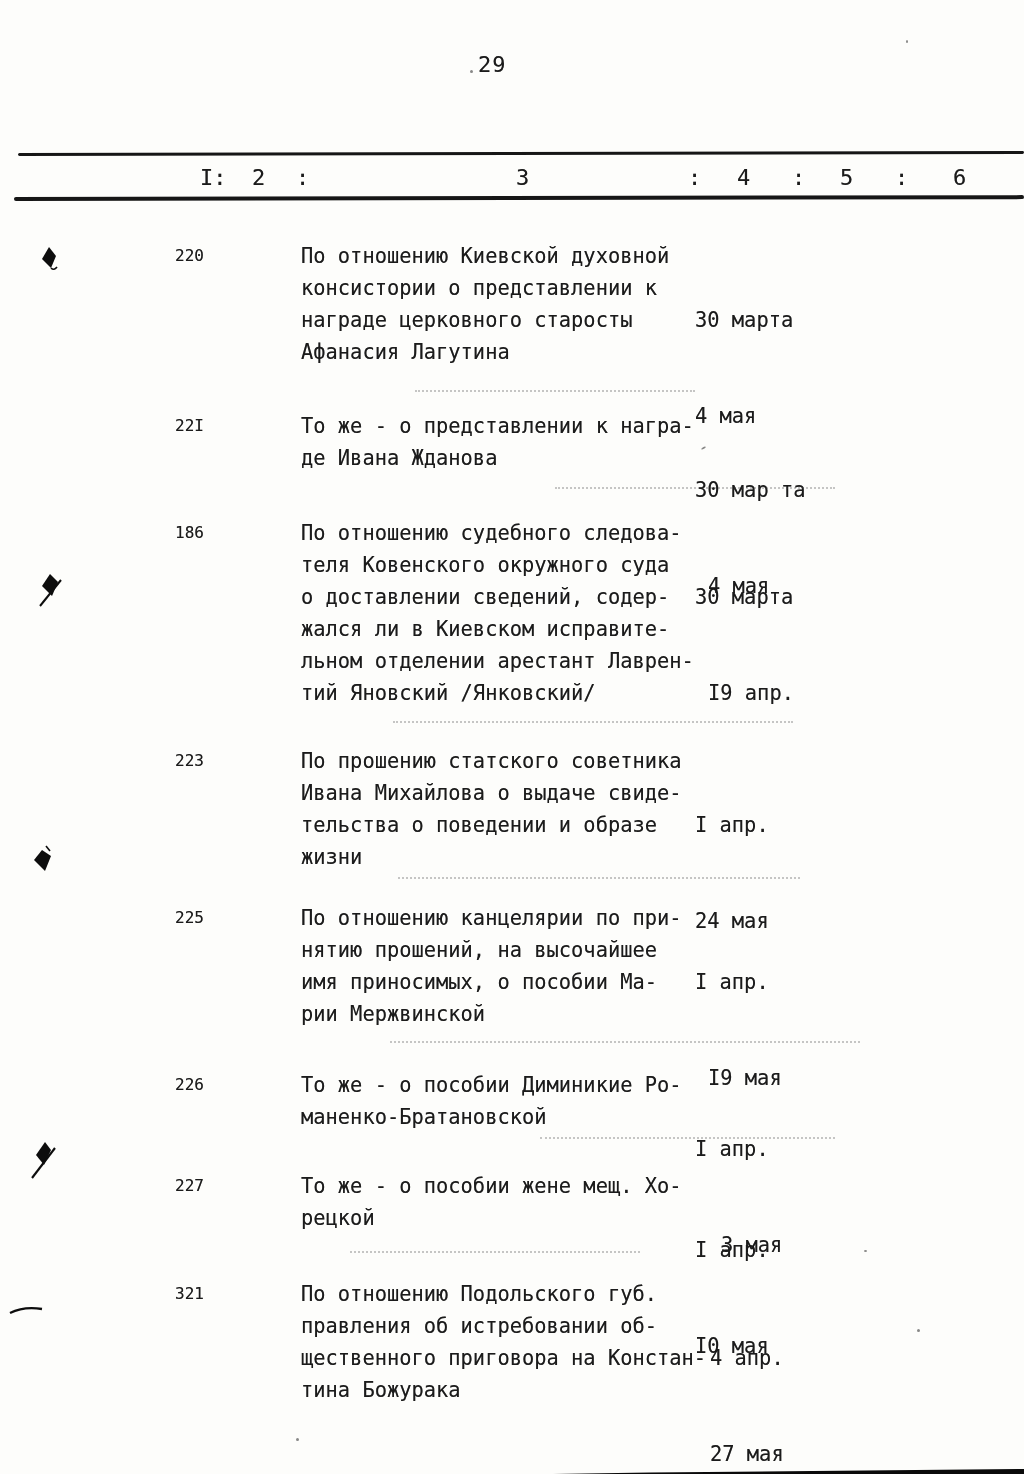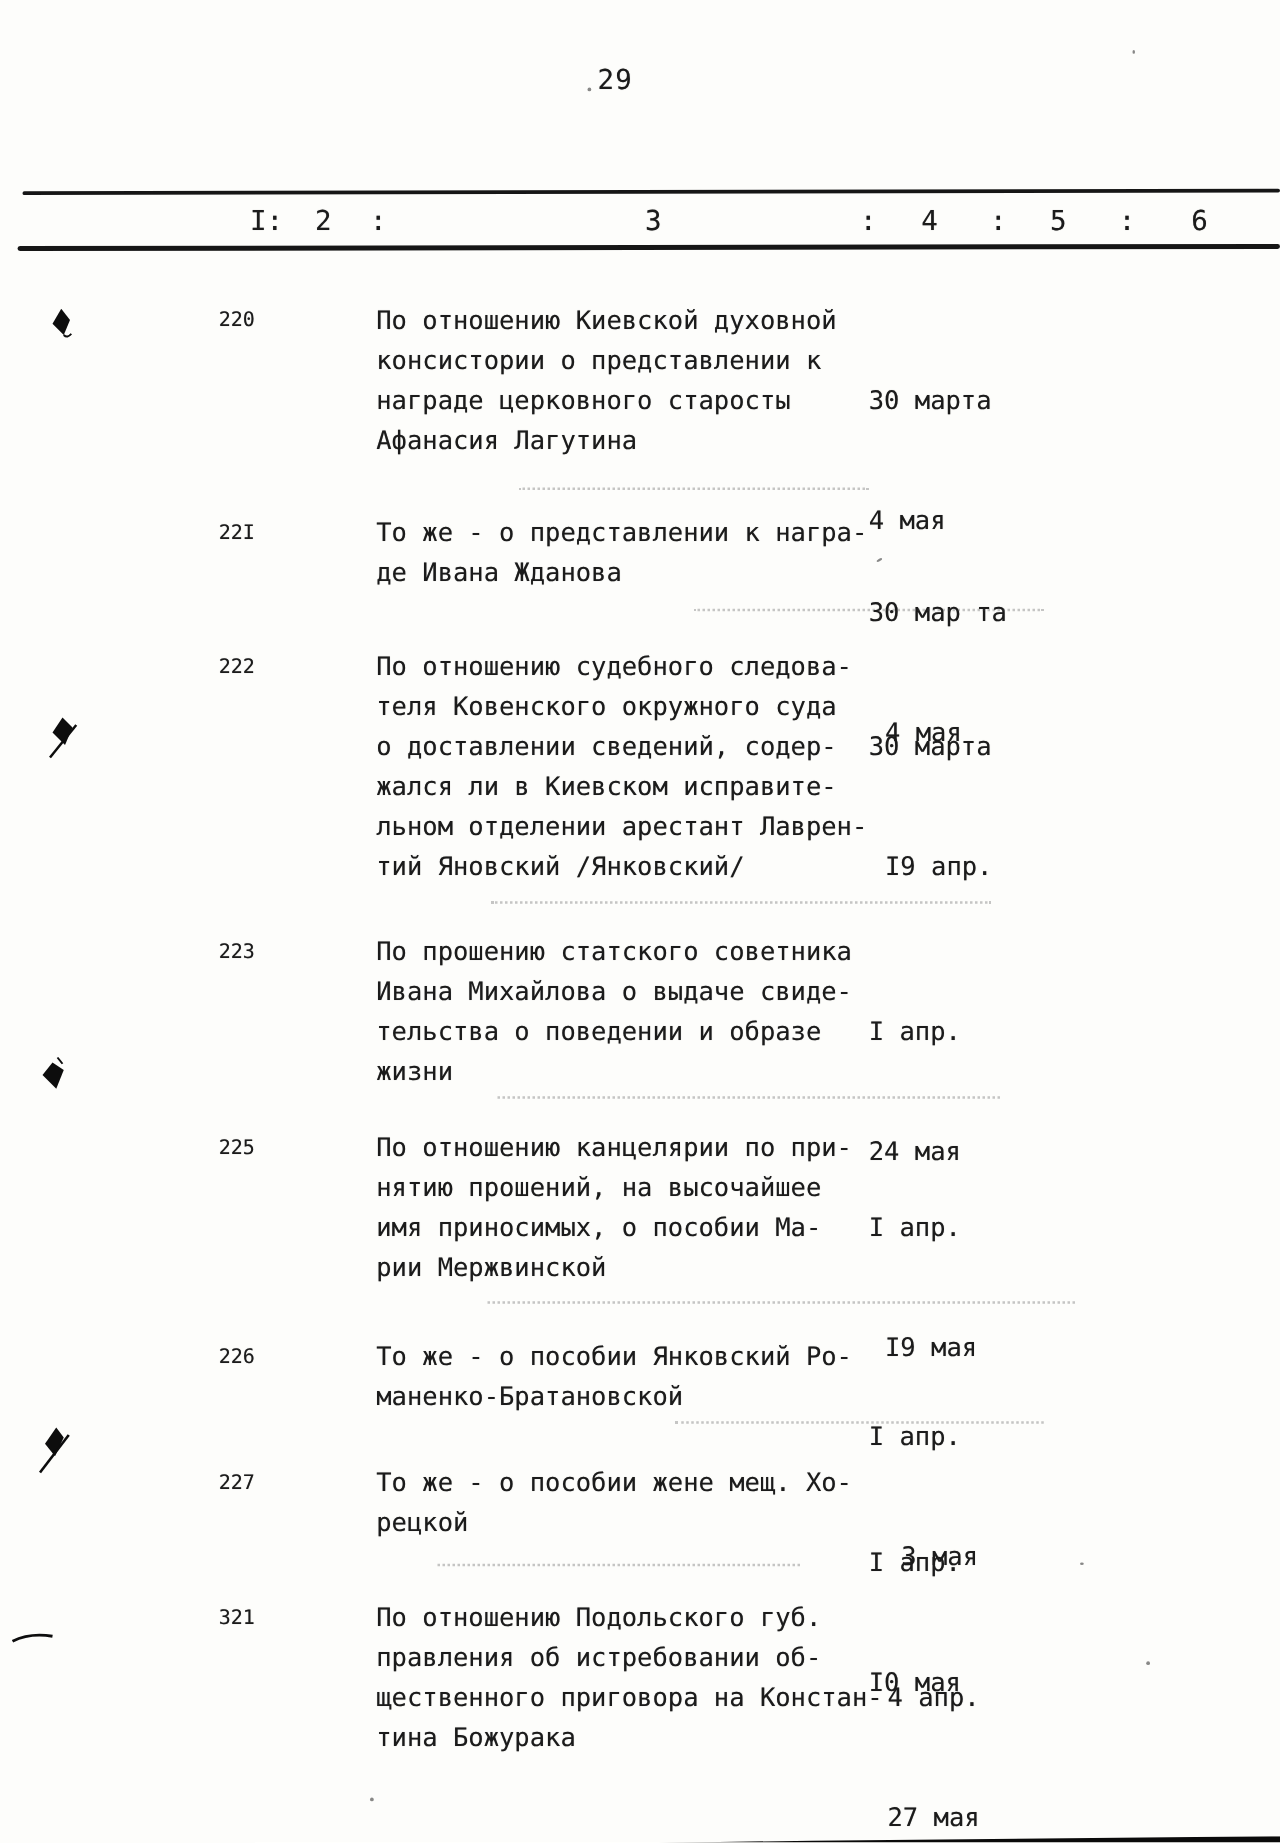--- a/index.html
+++ b/index.html
@@ -110,21 +110,21 @@
     <div class="num ink">22I</div>
     <div class="etext ink">То же - о представлении к награ-
 де Ивана Жданова</div>
     <div class="dates">
       <div class="ink">30 мар та</div>
       <div class="ink indent1">4 мая</div>
     </div>
   </div>
 
   <div class="entry e2">
-    <div class="num ink">222</div>
+    <div class="num ink">186</div>
     <div class="etext ink">По отношению судебного следова-
 теля Ковенского окружного суда
 о доставлении сведений, содер-
 жался ли в Киевском исправите-
 льном отделении арестант Лаврен-
 тий Яновский /Янковский/</div>
     <div class="dates">
       <div class="ink">30 марта</div>
       <div class="ink indent1">I9 апр.</div>
     </div>
@@ -149,21 +149,21 @@
 имя приносимых, о пособии Ма-
 рии Мержвинской</div>
     <div class="dates">
       <div class="ink">I апр.</div>
       <div class="ink indent1">I9 мая</div>
     </div>
   </div>
 
   <div class="entry e5">
     <div class="num ink">226</div>
-    <div class="etext ink">То же - о пособии Янковский Ро-
+    <div class="etext ink">То же - о пособии Диминикие Ро-
 маненко-Братановской</div>
     <div class="dates">
       <div class="ink">I апр.</div>
       <div class="ink indent2">3 мая</div>
     </div>
   </div>
 
   <div class="entry e6">
     <div class="num ink">227</div>
     <div class="etext ink">То же - о пособии жене мещ. Хо-

